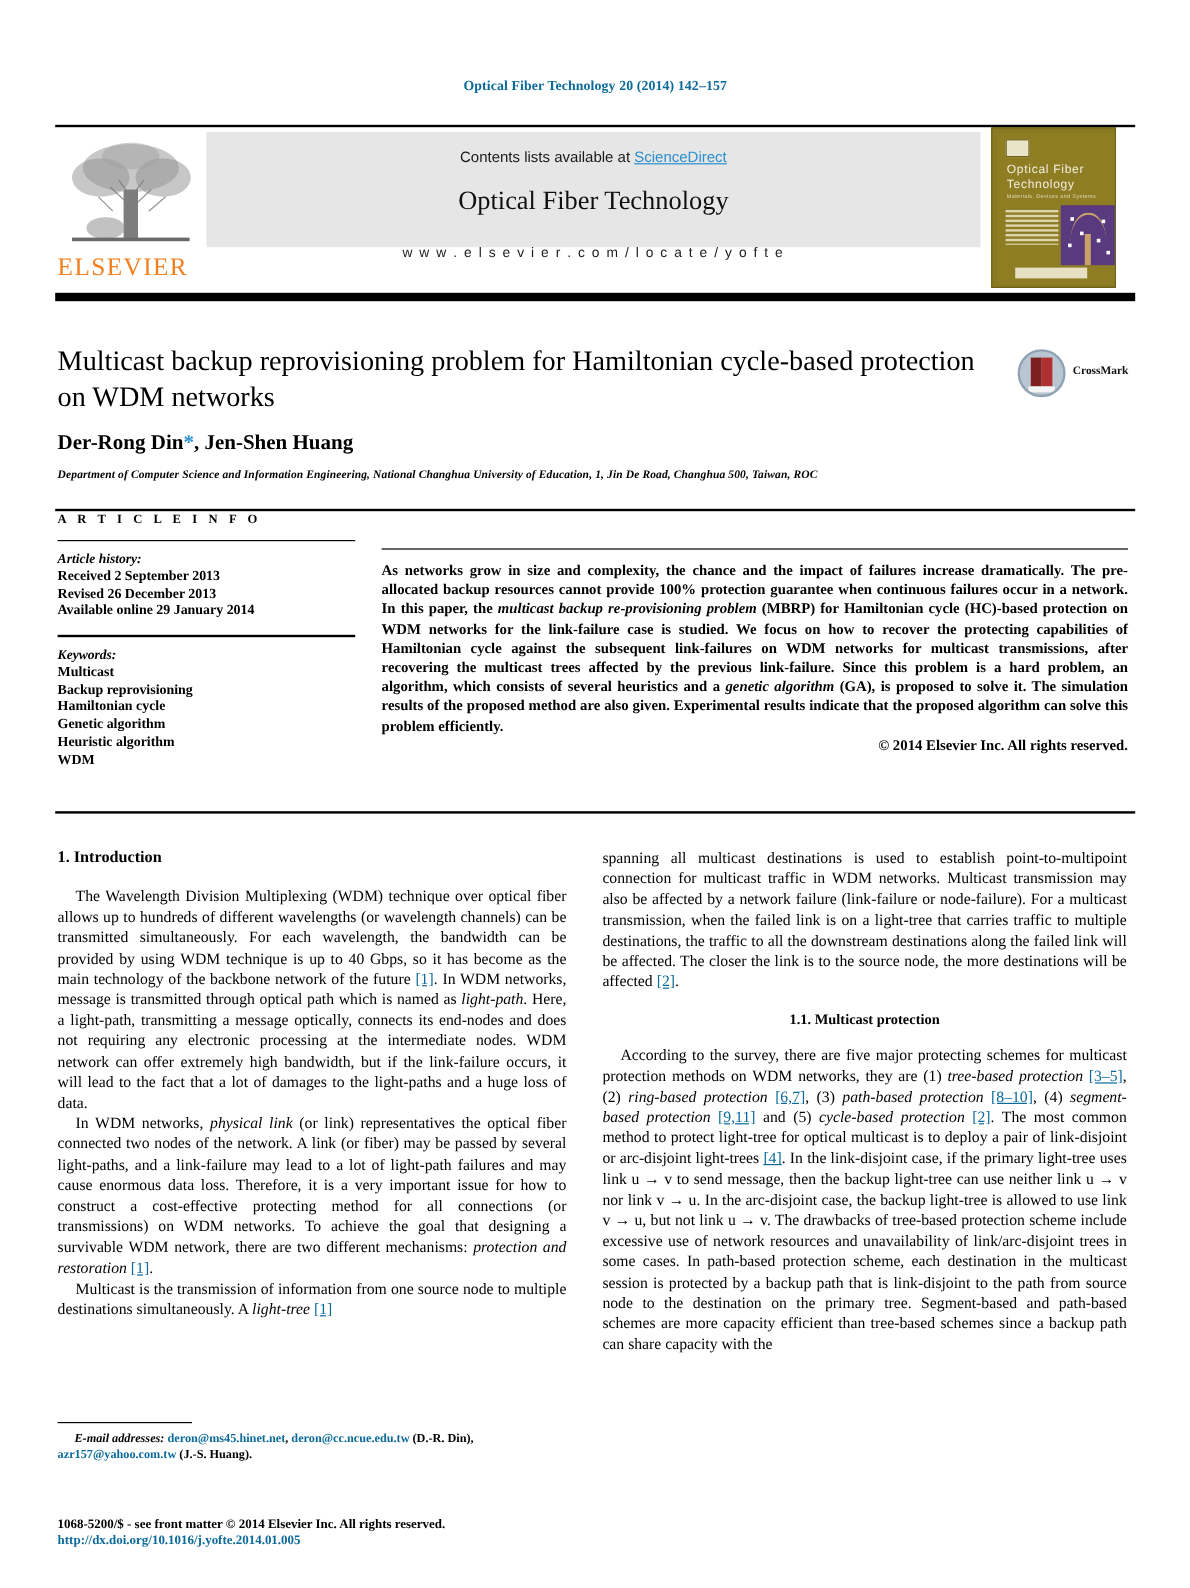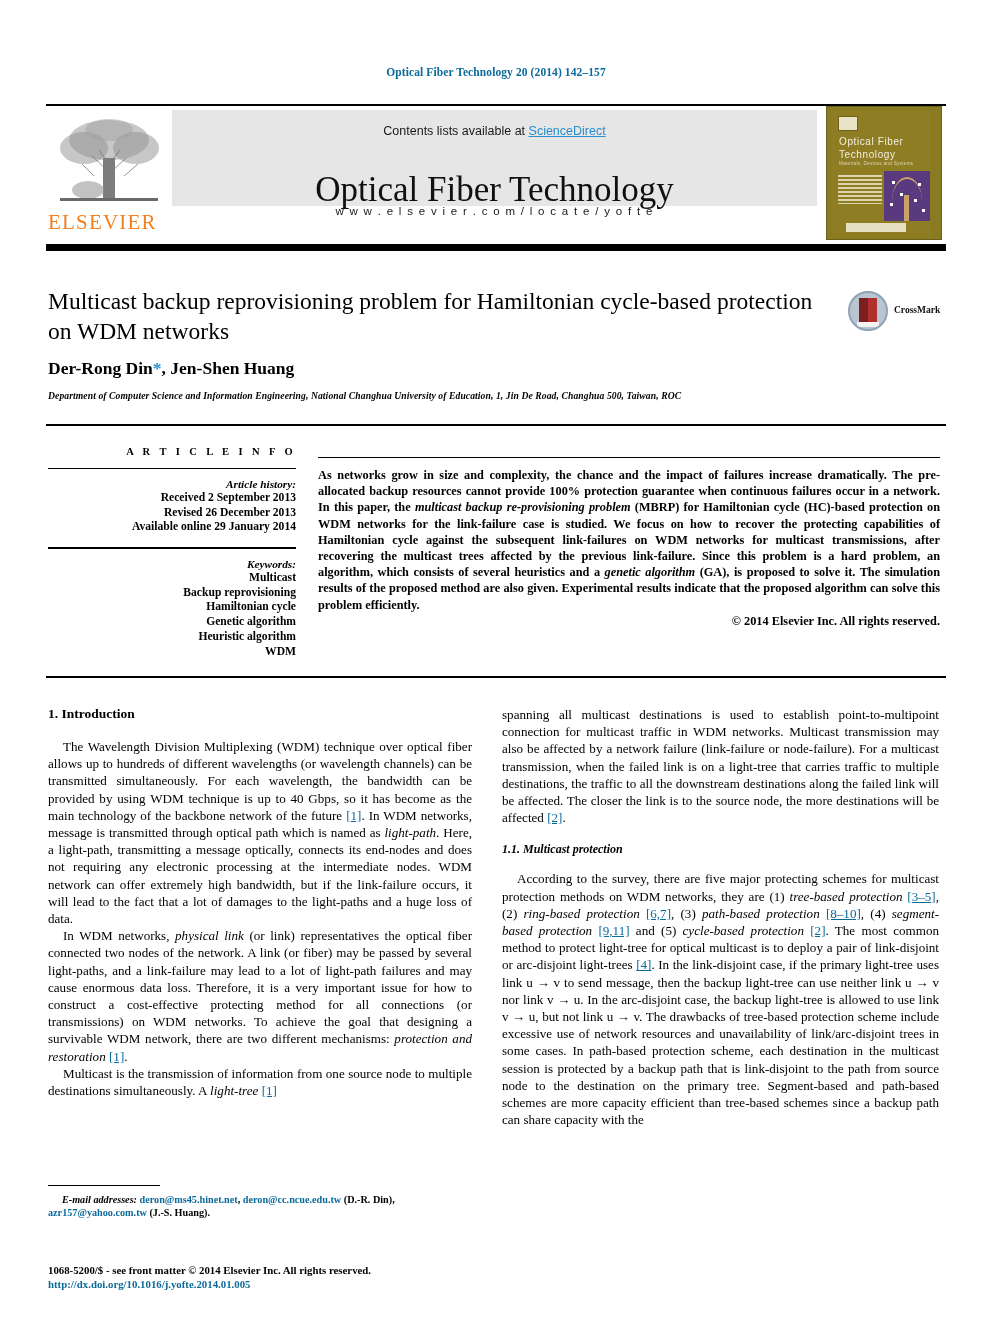--- a/index.html
+++ b/index.html
@@ -83,41 +83,41 @@
     text-align: center;
     font-family: "Liberation Sans", sans-serif;
     font-size: 12.5px;
     color: #1a1a1a;
   }
   .contents-line .sd {
     color: #2a8fd0;
   }
   .journal-title {
     position: absolute;
-    left: 0; top: 60px;
+    left: 0; top: 44px;
     width: 645px;
     text-align: center;
     font-family: "Liberation Serif", serif;
-    font-size: 35px;
+    font-size: 22px;
     color: #101010;
   }
   .journal-url {
     position: absolute;
     left: 0; top: 95px;
     width: 645px;
     text-align: center;
     font-family: "Liberation Sans", sans-serif;
     font-size: 11.5px;
     letter-spacing: 1.3px;
     color: #1a1a1a;
   }
   .cover-thumb {
     position: absolute;
     left: 826px; top: 106px;
-    width: 116px;
+    width: 104px;
     height: 134px;
     background: #8a7a22;
     border: 1px solid #6d6019;
     box-sizing: border-box;
     overflow: hidden;
   }
   .cover-inner {
     position: absolute;
     left: 5px; top: 4px;
     width: 98px;
@@ -277,23 +277,22 @@
     position: absolute;
     left: 46px; top: 424px;
     width: 900px;
     height: 2px;
     background: #000;
   }
 
   
   .info-col {
     position: absolute;
-    left: 48px; top: 446px;
+    left: 48px; top: 428px;
     width: 248px;
-    text-align: right;
   }
   .abstract-col {
     position: absolute;
     left: 318px; top: 446px;
     width: 622px;
   }
   .sec-head {
     font-family: "Liberation Serif", serif;
     font-size: 10.5px;
     font-weight: bold;
@@ -368,22 +367,22 @@
   h2.body-head {
     font-family: "Liberation Serif", serif;
     font-size: 13.5px;
     font-weight: bold;
     margin: 0 0 16px 0;
   }
   h3.body-subhead {
     font-family: "Liberation Serif", serif;
     font-size: 12px;
     font-weight: bold;
-    font-style: italic;
     margin: 16px 0 13px 0;
+    text-align: center;
   }
   p.body-p {
     font-family: "Liberation Serif", serif;
     font-size: 13.1px;
     line-height: 17.2px;
     text-align: justify;
     margin: 0;
     text-indent: 15px;
     font-weight: normal;
   }

